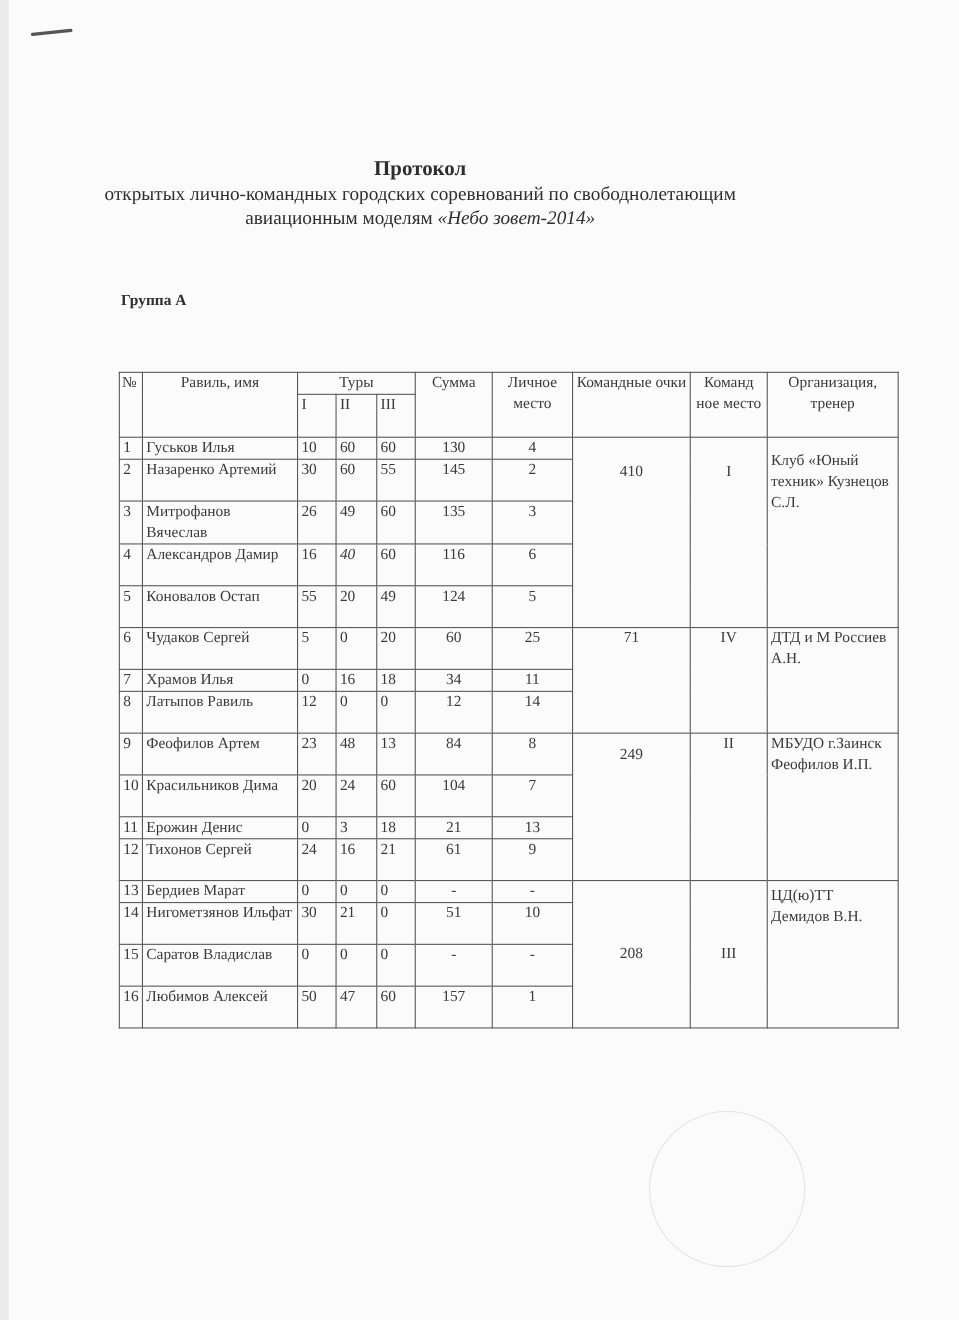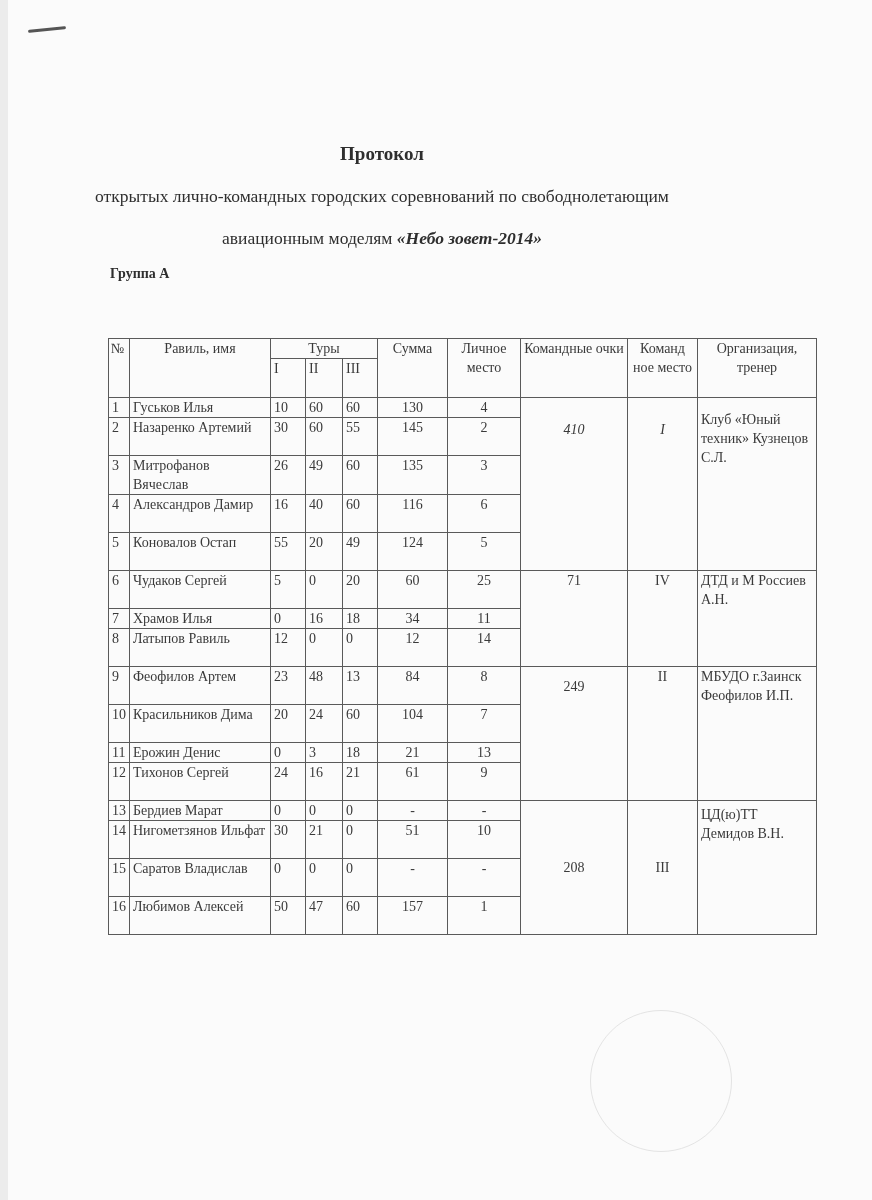--- a/index.html
+++ b/index.html
@@ -6,22 +6,22 @@
   body {
     width: 872px; height: 1200px; position: relative; overflow: hidden;
     background: #fbfbfb;
     font-family: "Liberation Serif", "DejaVu Serif", serif;
     color: #2e2e2e;
   }
   .left-edge { position: absolute; left: 0; top: 0; width: 8px; height: 1200px; background: #ececec; }
   .scan-mark { position: absolute; left: 28px; top: 28px; width: 38px; height: 3px; background: #555; transform: rotate(-6deg); border-radius: 2px; }
   .title-block { position: absolute; left: 0; width: 764px; top: 143px; text-align: center; }
   .title { font-size: 19px; font-weight: bold; line-height: 22px; margin-bottom: 0; }
-  .subtitle { font-size: 17.5px; line-height: 22px; margin-top: 20px; }
-  .subtitle i { font-style: italic; font-weight: bold; }
+  .subtitle { font-size: 17.5px; line-height: 22px; }
+  .subtitle i { font-style: italic; }
   .group-label { position: absolute; left: 110px; top: 266px; font-size: 14px; font-weight: bold; }
 
   table.protocol {
     position: absolute; left: 108px; top: 338px;
     border-collapse: collapse; table-layout: fixed;
     font-size: 14px; line-height: 19px;
   }
   table.protocol td, table.protocol th {
     border: 1px solid #5a5a5a;
     padding: 0 3px;
@@ -29,21 +29,21 @@
     font-weight: normal;
     color: #3a3a3a;
   }
   table.protocol th { text-align: center; }
   td.num { text-align: left; padding-left: 2px; }
   td.name { text-align: left; padding-left: 4px; }
   td.c { text-align: center; }
   td.team { vertical-align: middle; text-align: center; }
   td.org { vertical-align: middle; text-align: left; padding-left: 5px; }
   td.org.top { vertical-align: top; padding-top: 12px; }
-  td.team.top { vertical-align: top; padding-top: 22px; font-style: italic; }
+  td.team.top { vertical-align: top; padding-top: 22px; }
   td.team.iii { vertical-align: middle; margin-top: 36px; }
   .bold { font-weight: bold; }
   tr.single td { height: 16px; }
   tr.double td { height: 37px; }
   th.h-top { height: 18px; }
   th.h-sub { height: 38px; }
   .stamp { position: absolute; left: 590px; top: 1010px; width: 140px; height: 140px; border: 1px solid #e4e4e4; border-radius: 50%; }
 </style>
 </head>
 <body>
@@ -118,21 +118,21 @@
         <td class="c" style="text-align: left;">26</td>
         <td class="c" style="text-align: left;">49</td>
         <td class="c" style="text-align: left;">60</td>
         <td class="c">135</td>
         <td class="c bold">3</td>
       </tr>
       <tr class="double">
         <td class="num">4</td>
         <td class="name">Александров Дамир</td>
         <td class="c" style="text-align: left;">16</td>
-        <td class="c" style="text-align: left;">40</td>
+        <td class="c" style="text-align: left; font-style: italic;">40</td>
         <td class="c" style="text-align: left;">60</td>
         <td class="c">116</td>
         <td class="c">6</td>
       </tr>
       <tr class="double">
         <td class="num">5</td>
         <td class="name">Коновалов Остап</td>
         <td class="c" style="text-align: left;">55</td>
         <td class="c" style="text-align: left;">20</td>
         <td class="c" style="text-align: left;">49</td>

